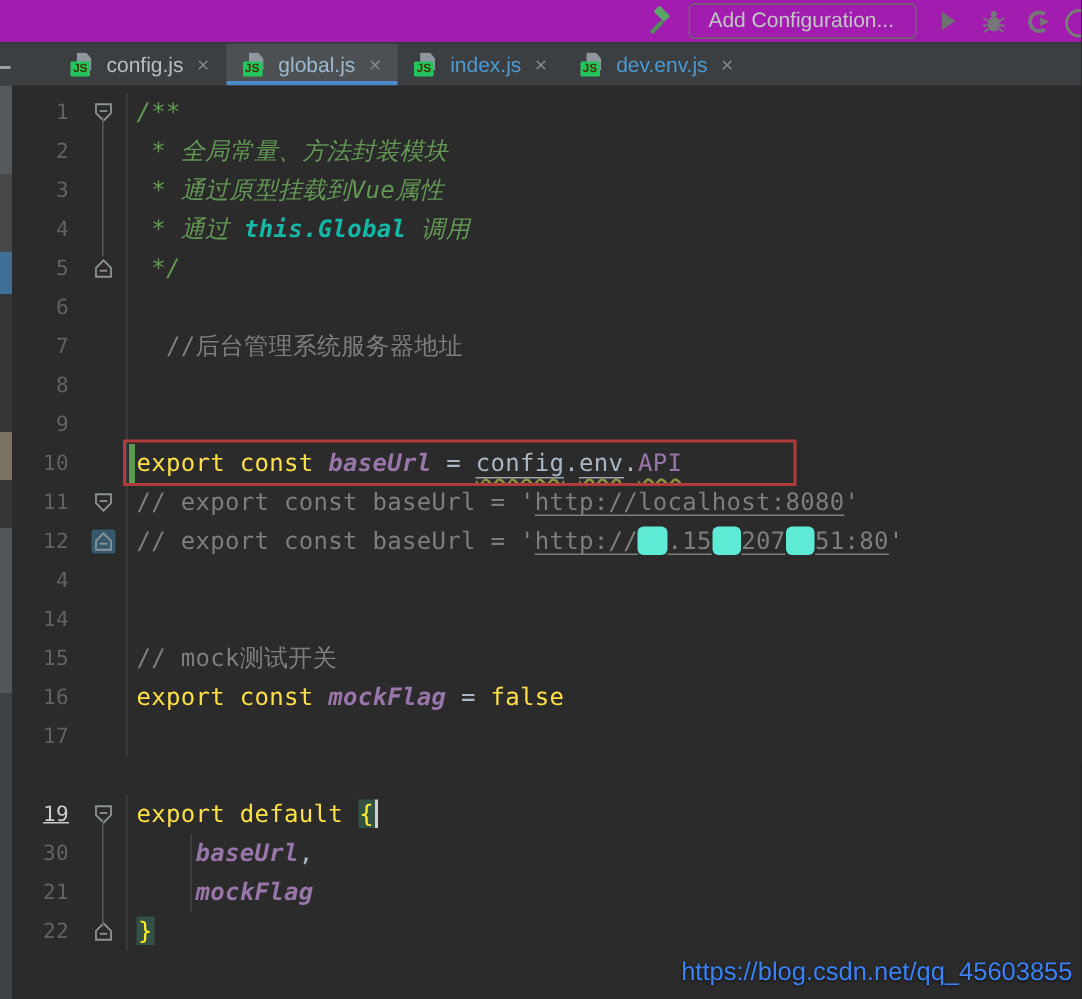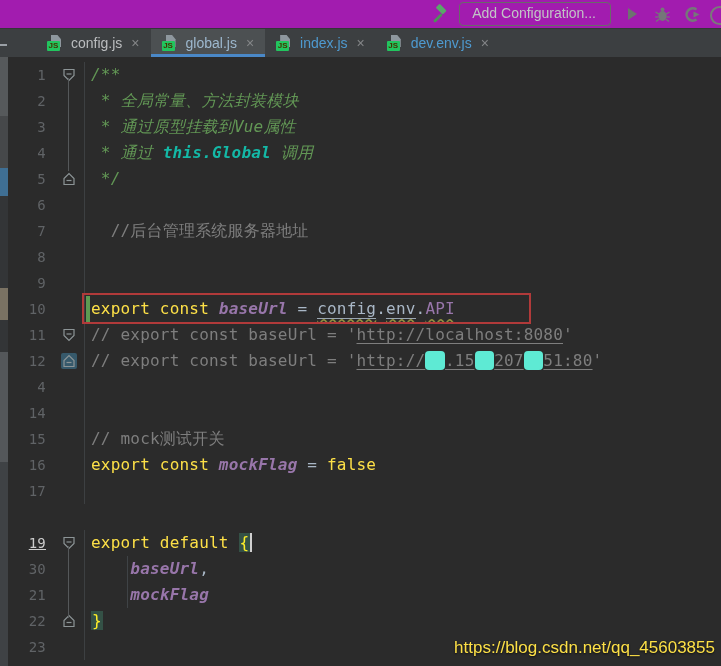--- a/index.html
+++ b/index.html
@@ -55,21 +55,21 @@
   .caret{display:inline-block;width:2px;height:19px;background:#d0d0d0;vertical-align:text-bottom;}
   .changebar{position:absolute;left:86px;top:0;bottom:0;width:4px;background:#5d9b52;}
   .redbox{position:absolute;left:82px;width:449px;top:-3px;height:31px;border:2px solid #b13a3a;
           box-sizing:border-box;pointer-events:none;z-index:3;}
   .vline{position:absolute;width:1px;background:#55585a;}
   .iguide{position:absolute;width:1px;background:#3f4346;}
   
   .strip{position:absolute;left:0;top:57px;width:8px;bottom:0;background:#333537;z-index:4;}
   .strip div{position:absolute;left:0;width:8px;}
   
-  .watermark{position:absolute;right:6px;bottom:8px;color:#fde047;font-size:17px;
+  .watermark{position:absolute;right:6px;bottom:8px;color:#3b82f6;font-size:17px;
              font-family:"Liberation Sans",sans-serif;text-shadow:0 1px 2px rgba(0,0,0,.7);z-index:5;margin-top:6px;}
 </style>
 </head>
 <body>
 
 <div class="window">
 
   <div class="toolbar">
     <div class="spacer"></div>
     <div class="ticon">
@@ -320,24 +320,20 @@
             <span class="mark">
               <svg width="14" height="14" viewBox="0 0 14 14">
                 <path d="M2 12.5 H12 V6.5 L7 1.5 L2 6.5 Z" fill="none" stroke="#8c9496" stroke-width="1.2"></path>
                 <line x1="4.5" y1="8.5" x2="9.5" y2="8.5" stroke="#8c9496" stroke-width="1.2"></line>
               </svg>
             </span>
           </div>
           <div class="code"><span class="s-brace">}</span></div>
         </div>
         <div class="row">
-          <div class="gutter">
-            <span class="ln">23</span>
-            <span class="mark"></span>
-          </div>
           <div class="code"></div>
         </div>
       </div>
     <div class="vline" style="left:68px;top:21px;height:93px;"></div>
     <div class="vline" style="left:68px;top:489px;height:72px;"></div>
     <div class="iguide" style="left:127px;top:499px;height:52px;"></div>
   </div>
 
   <div class="strip">
     <div style="top:0;height:59px;background:#56595b;"></div>

